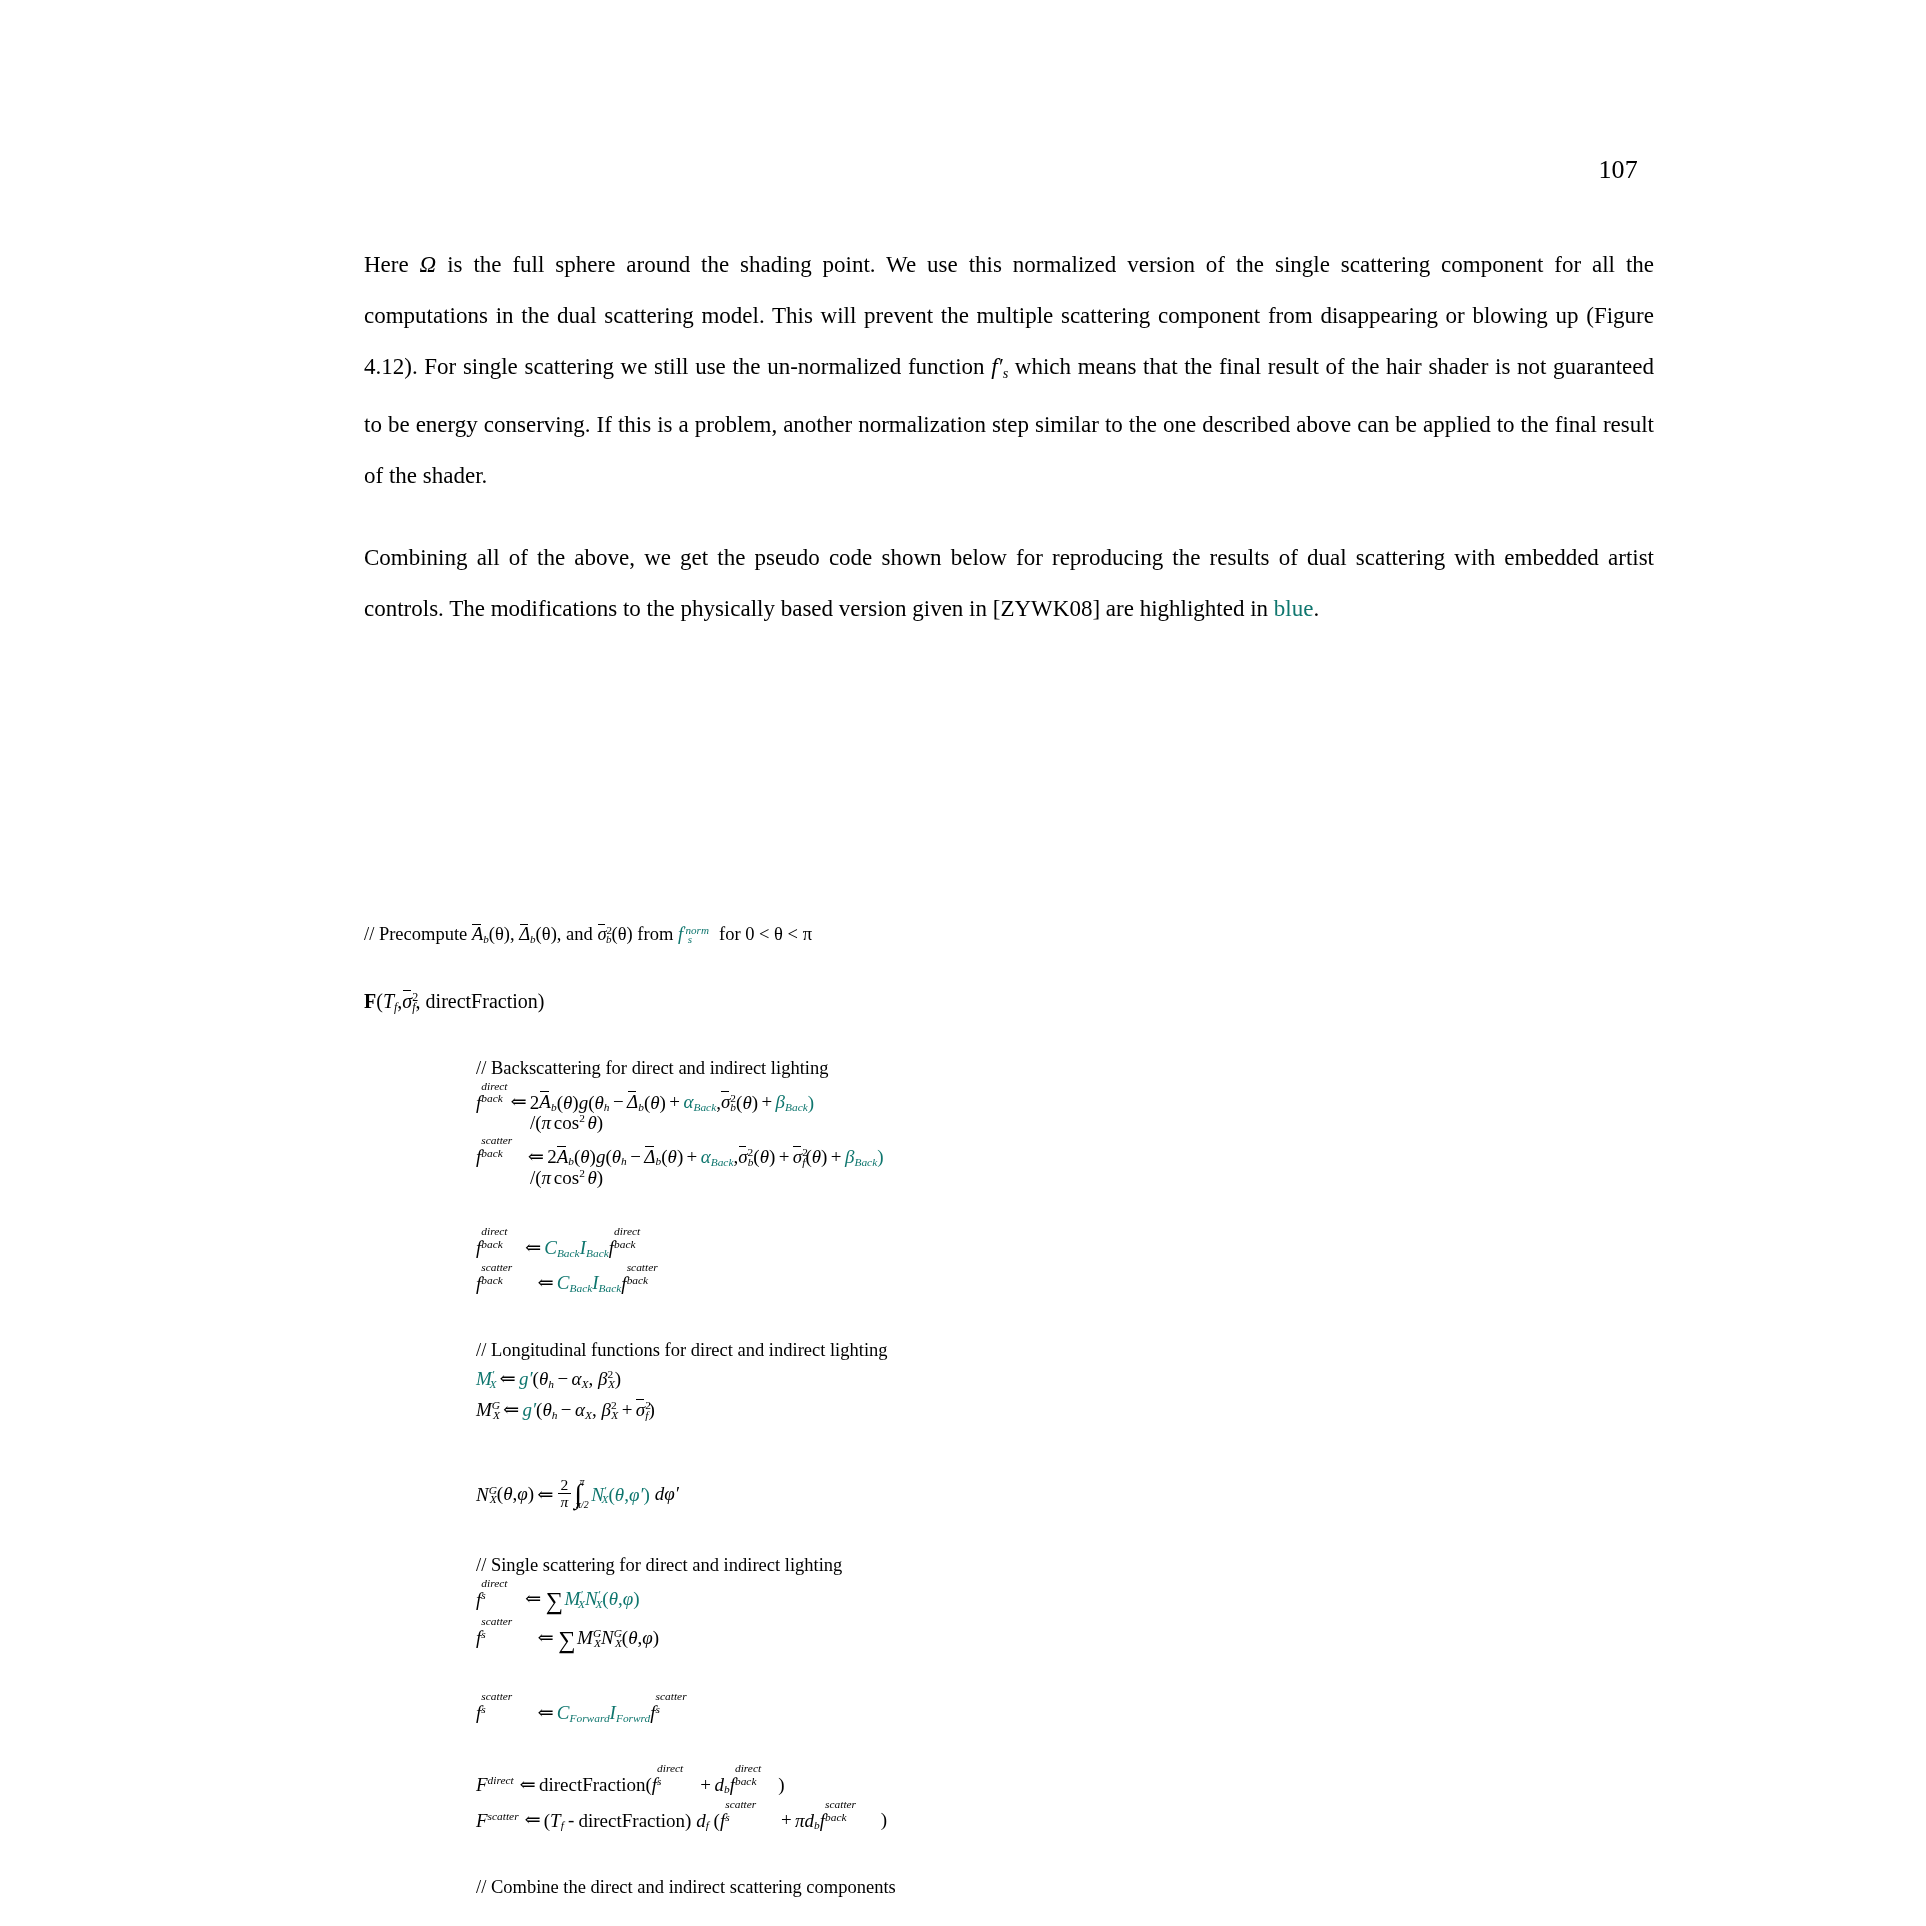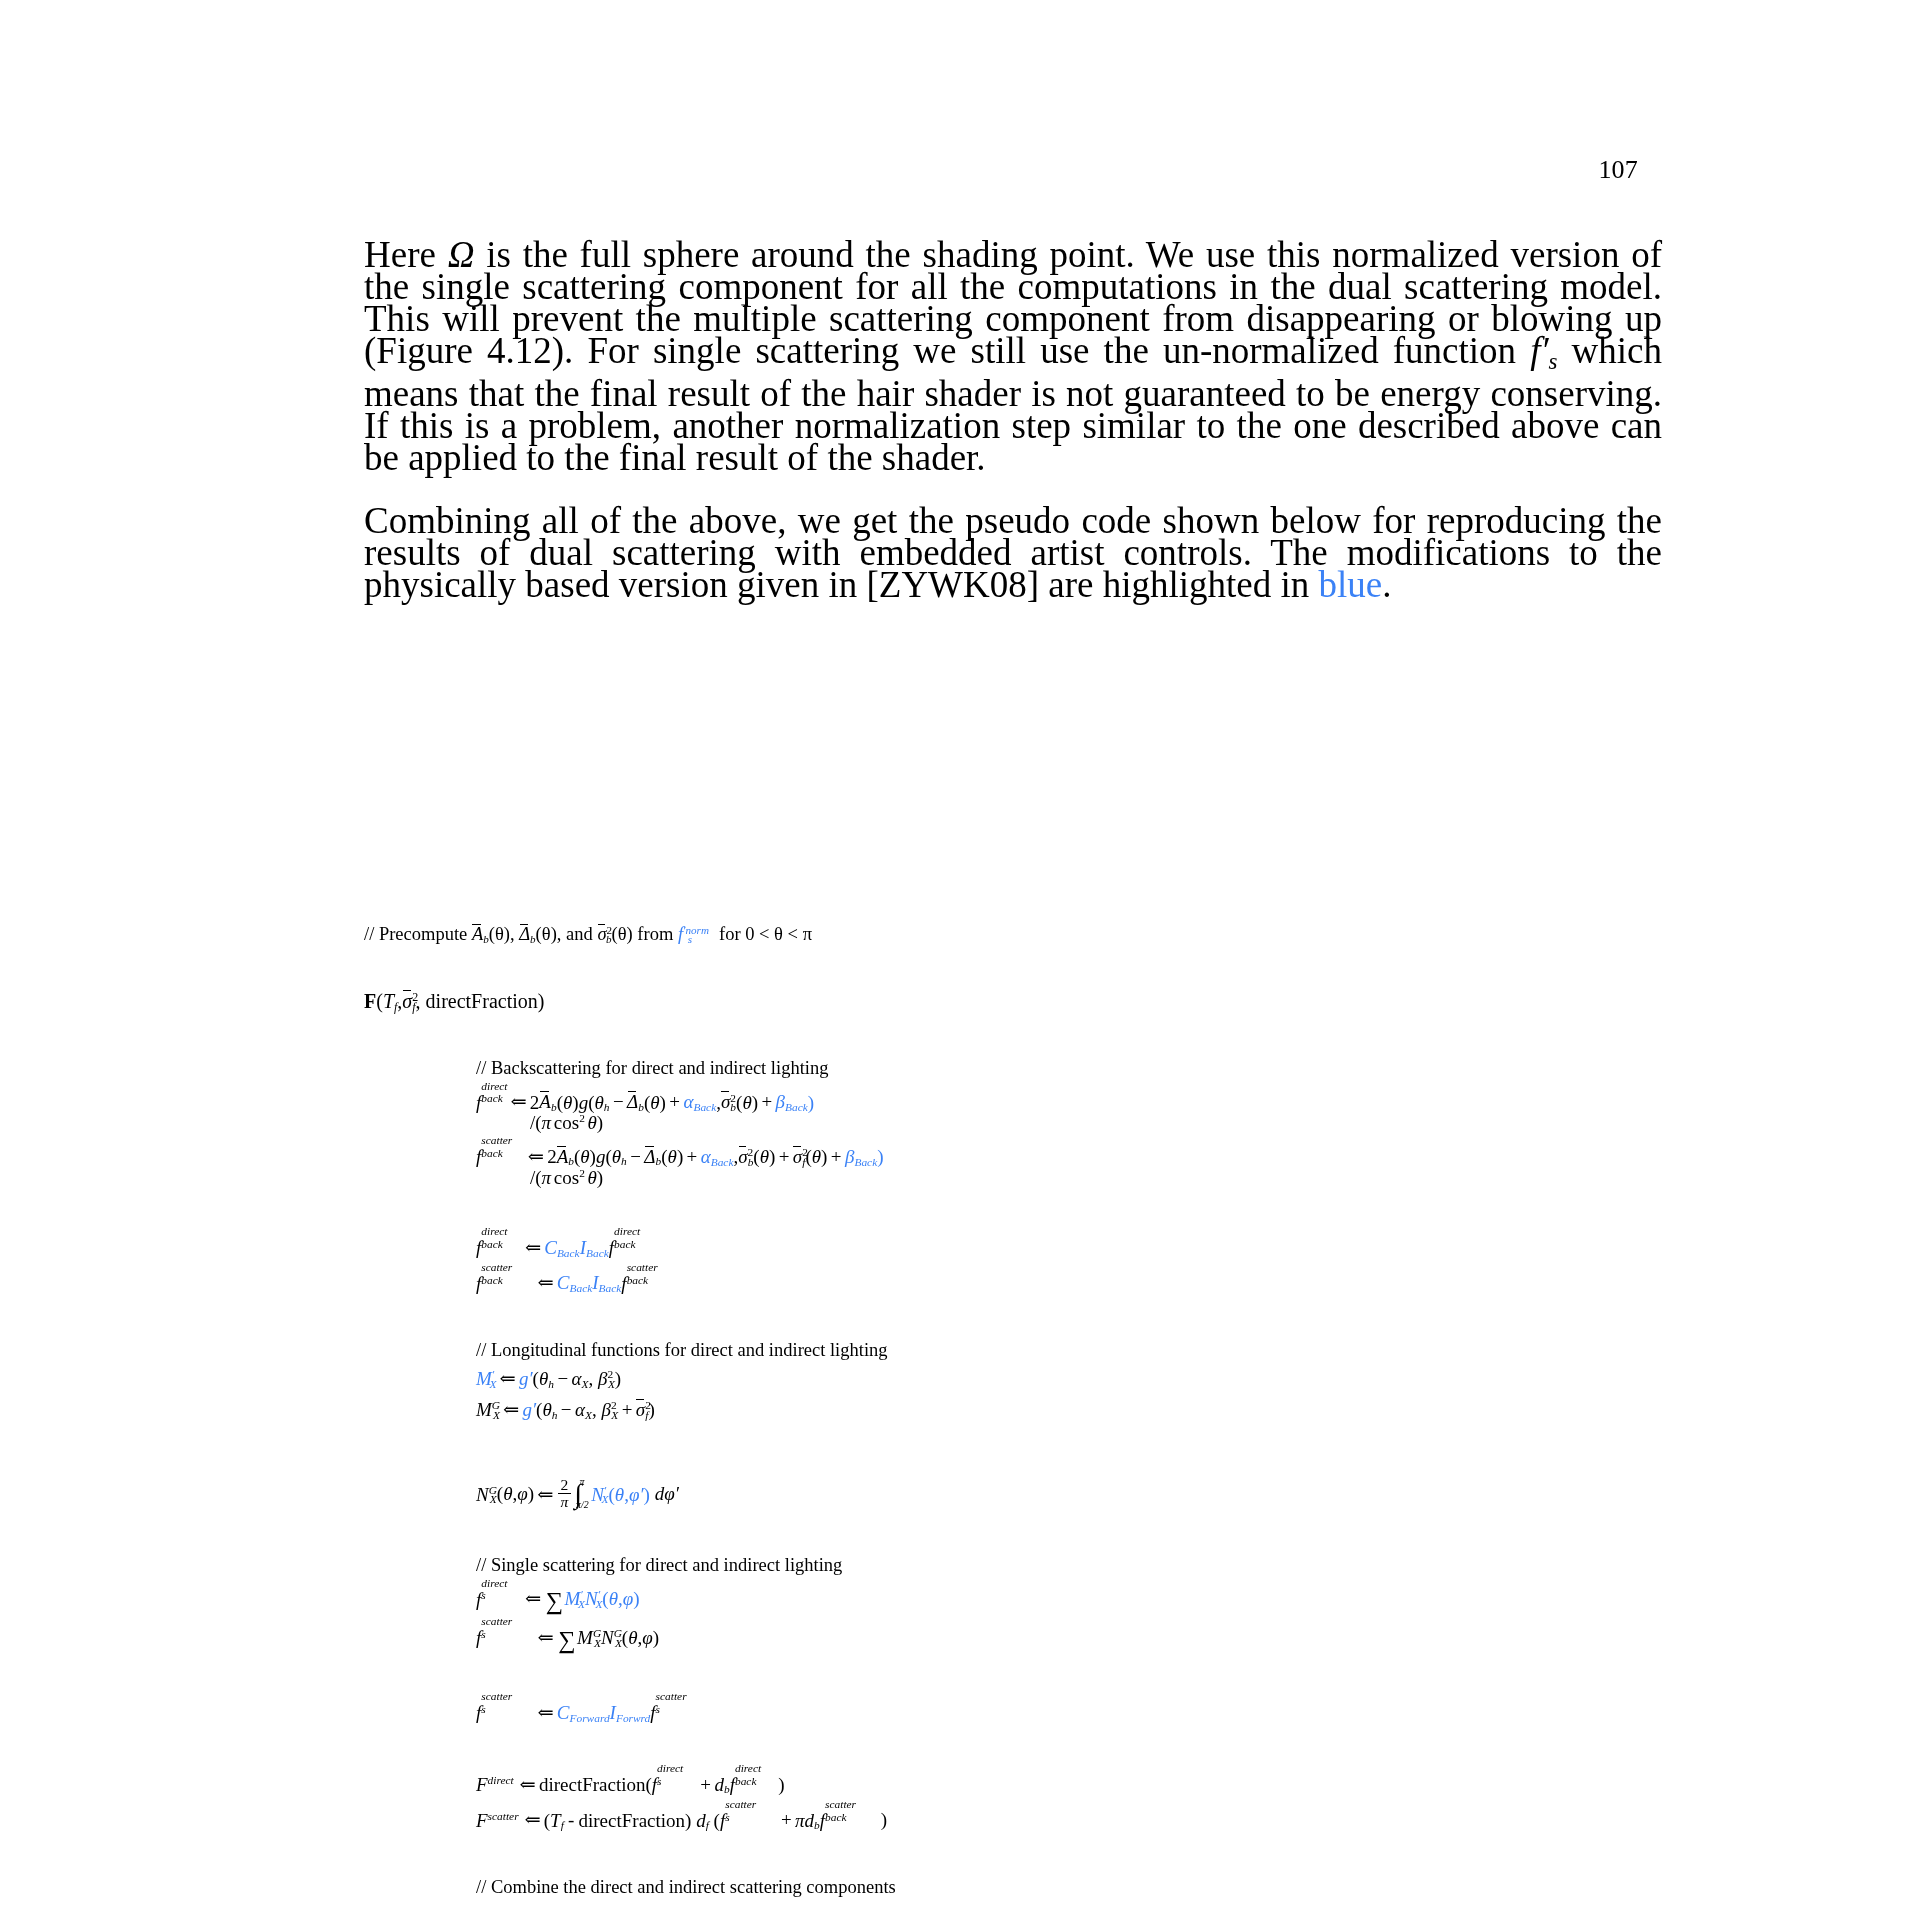--- a/index.html
+++ b/index.html
@@ -35,30 +35,30 @@
   }
 
   
   .bodyblock {
     position: absolute;
     left: 364px;
     top: 239px;
     width: 1306px;
   }
   p.para {
-    margin: 0 8px 31px 0;
-    font-size: 37px;
-    line-height: 32px;
+    margin: 0 16px 31px 0;
+    font-size: 23px;
+    line-height: 51px;
     text-align: justify;
     text-justify: inter-word;
     hyphens: none;
   }
   p.para:last-child { margin-bottom: 0; }
 
-  .blue { color: #3b82f6; }
+  .blue { color: #0f766e; }
 
   
   .mi { font-style: italic; font-family: "Liberation Serif", serif; }
   .sub { font-size: 0.62em; vertical-align: -0.28em; font-style: italic; }
 
   
   .codeblock {
     position: absolute;
     left: 364px;
     top: 925px;

